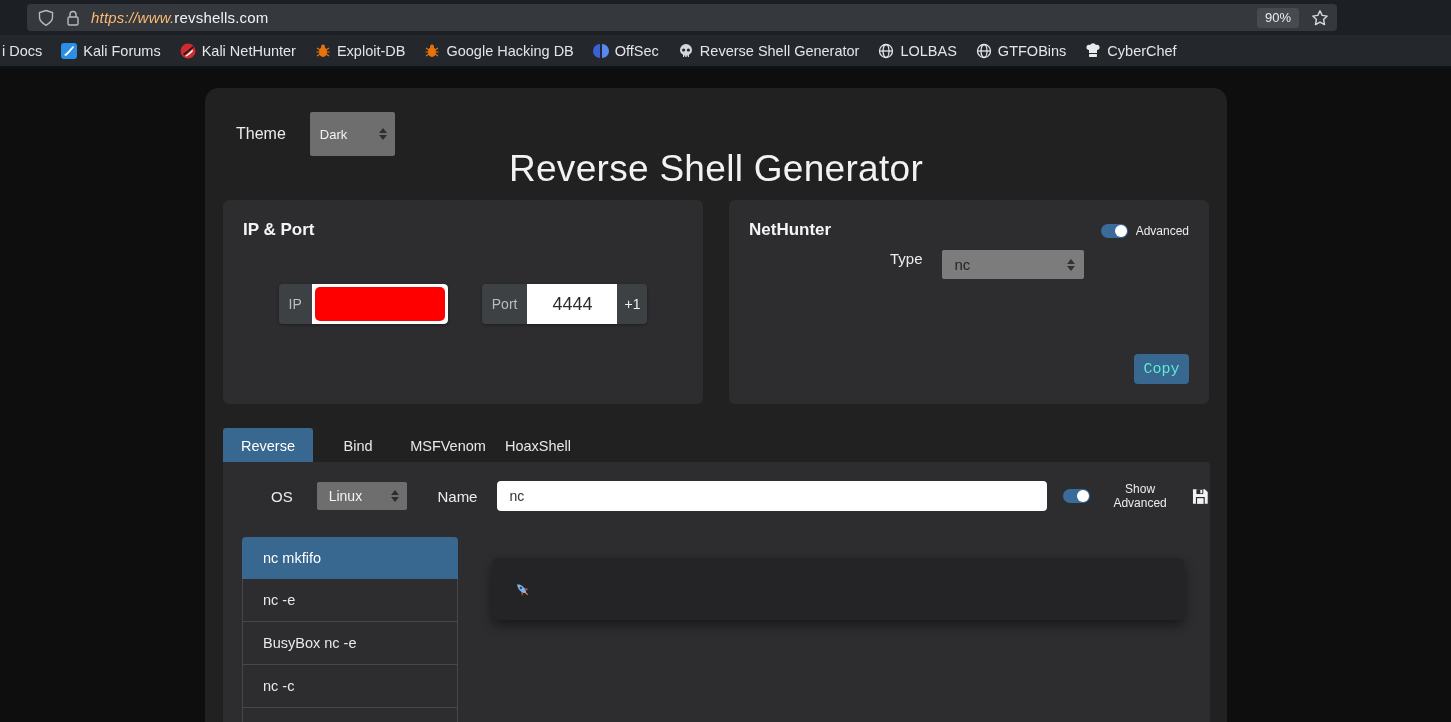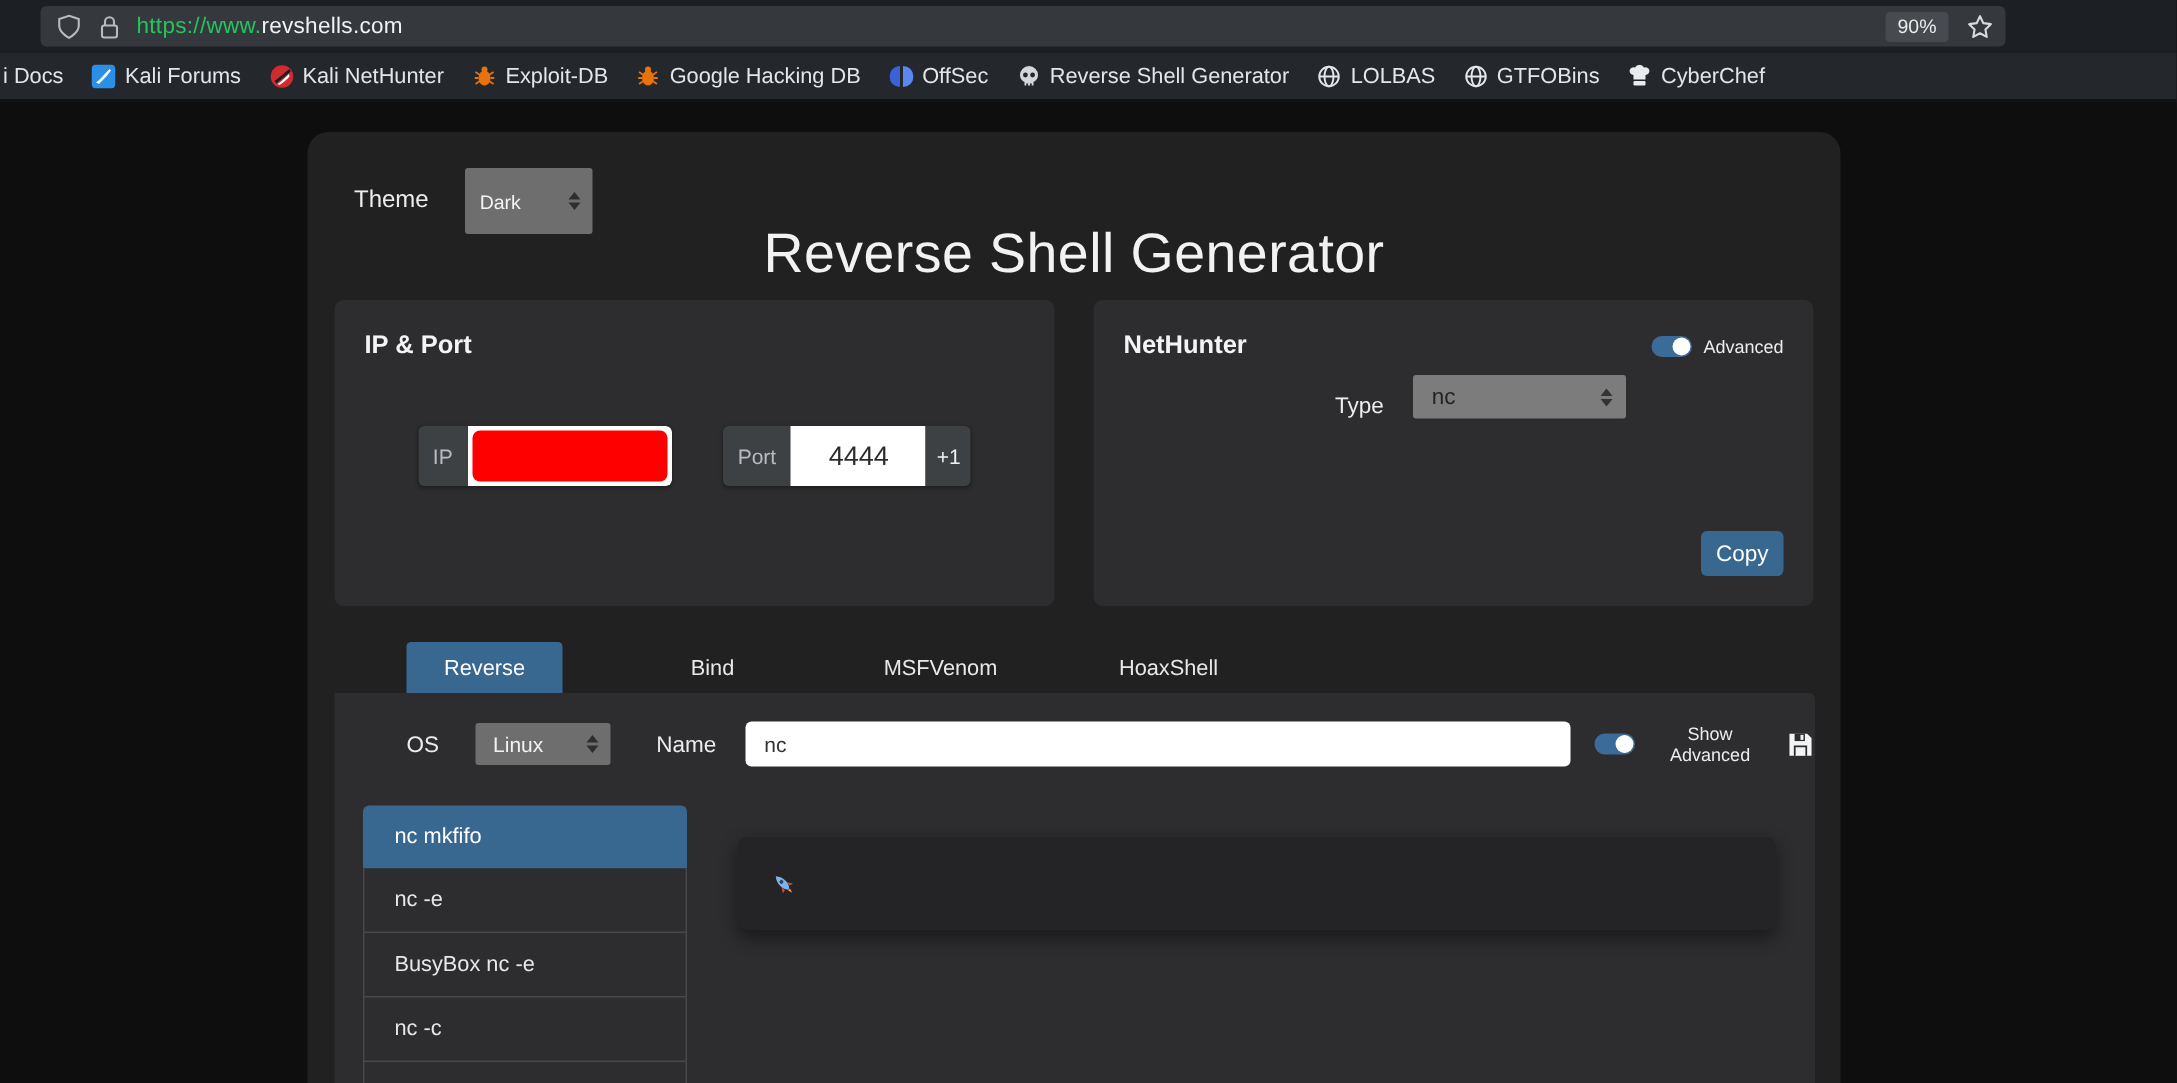--- a/index.html
+++ b/index.html
@@ -5,21 +5,21 @@
   * { margin:0; padding:0; box-sizing:border-box; }
   html,body { width:1451px; height:722px; overflow:hidden; background:#0e0f10;
               font-family:"Liberation Sans", sans-serif; }
 
   
   .topbar { position:absolute; left:0; top:0; width:1451px; height:35px; background:#1c1f23; }
   .urlbar { position:absolute; left:27px; top:4px; width:1310px; height:27px; background:#35393e;
             border-radius:4px; display:flex; align-items:center; padding:0 8px 0 10px; }
   .urlbar .icon { width:18px; height:18px; margin-right:9px; flex:0 0 auto; }
   .url-text { font-size:15px; letter-spacing:.2px; white-space:nowrap; }
-  .url-scheme { color:#22c55e; }
+  .url-scheme { color:#fdba74;font-style:italic; }
   .url-host { color:#f1f2f3; }
   .urlbar .spacer { flex:1; }
   .zoom-badge { background:#474b50; color:#ececec; font-size:13px; padding:2px 8px 3px;
                 border-radius:3px; margin-right:12px; }
   .star { width:18px; height:18px; }
 
   .bookmarksbar { position:absolute; left:0; top:35px; width:1451px; height:33px; background:#24282d;
                   display:flex; align-items:center; gap:19px; padding-left:2px; border-bottom:2px solid #101214; }
   .bookmark { display:flex; align-items:center; gap:6px; color:#e3e5e7; font-size:14.5px; white-space:nowrap; }
   .bm-ico { width:16px; height:16px; display:inline-block; flex:0 0 auto; }
@@ -70,34 +70,34 @@
                    border-radius:50%; background:#ffffff; }
   .toggle-label { color:#ececec; font-size:12px; }
 
   .codebox { background:#242427; border-radius:6px; box-shadow:0 5px 12px rgba(0,0,0,.45);
              display:flex; align-items:center; }
   .codebox .rocket { margin-right:9px; flex:0 0 auto; }
   .code { font-family:"DejaVu Sans Mono", monospace; font-size:14px; color:#e8e8e8; white-space:nowrap; }
   .code .blue { color:#6189bd; }
   .listener-codebox { width:258px; height:62px; margin:22px auto 0; padding-left:21px; }
 
-  .type-row { display:flex; align-items:flex-end; margin-top:10px; padding-left:141px; gap:19px; }
+  .type-row { display:flex; align-items:flex-start; margin-top:10px; padding-left:141px; gap:19px; }
   .type-label { color:#ececec; font-size:15px; }
   .type-select { width:142px; height:29px; background:#7c7c7c; color:#242424; font-size:15px;
                  padding:0 9px 0 13px; }
   .type-select .arrows i.up{ border-bottom-color:#333; } .type-select .arrows i.dn{ border-top-color:#333; }
 
   .copy-btn { position:absolute; right:20px; bottom:20px; width:55px; height:30px; background:#38678f;
-              border:none; border-radius:4px; color:#ffffff; font-size:15px; cursor:pointer;
-              font-family:Liberation Sans, sans-serif; }
+              border:none; border-radius:4px; color:#5eead4; font-size:15px; cursor:pointer;
+              font-family:Liberation Mono, monospace; }
 
   
   .tabs { position:absolute; left:18px; top:340px; display:flex; }
-  .tab { width:104px; height:35px; display:flex; align-items:center; justify-content:center;
-         color:#e8e8e8; font-size:14.5px; cursor:pointer; border-radius:3px 3px 0 0;margin-left:48px; }
+  .tab { width:90px; height:35px; display:flex; align-items:center; justify-content:center;
+         color:#e8e8e8; font-size:14.5px; cursor:pointer; border-radius:3px 3px 0 0; }
   .tab.active { background:#38678f; color:#ffffff; }
 
   
   .panel { position:absolute; left:18px; top:374px; width:987px; height:330px; background:#2d2d2f;
            border-radius:0 4px 4px 4px; }
   .os-row { display:flex; align-items:center; padding-top:19px; }
   .os-label { color:#ececec; font-size:15px; margin-left:48px; }
   .os-select { width:92px; height:28px; background:#6e6e6e; color:#f2f2f2; font-size:14px;
                padding:0 8px 0 12px; margin-left:24px; }
   .name-label { color:#ececec; font-size:15px; margin-left:30px; }

